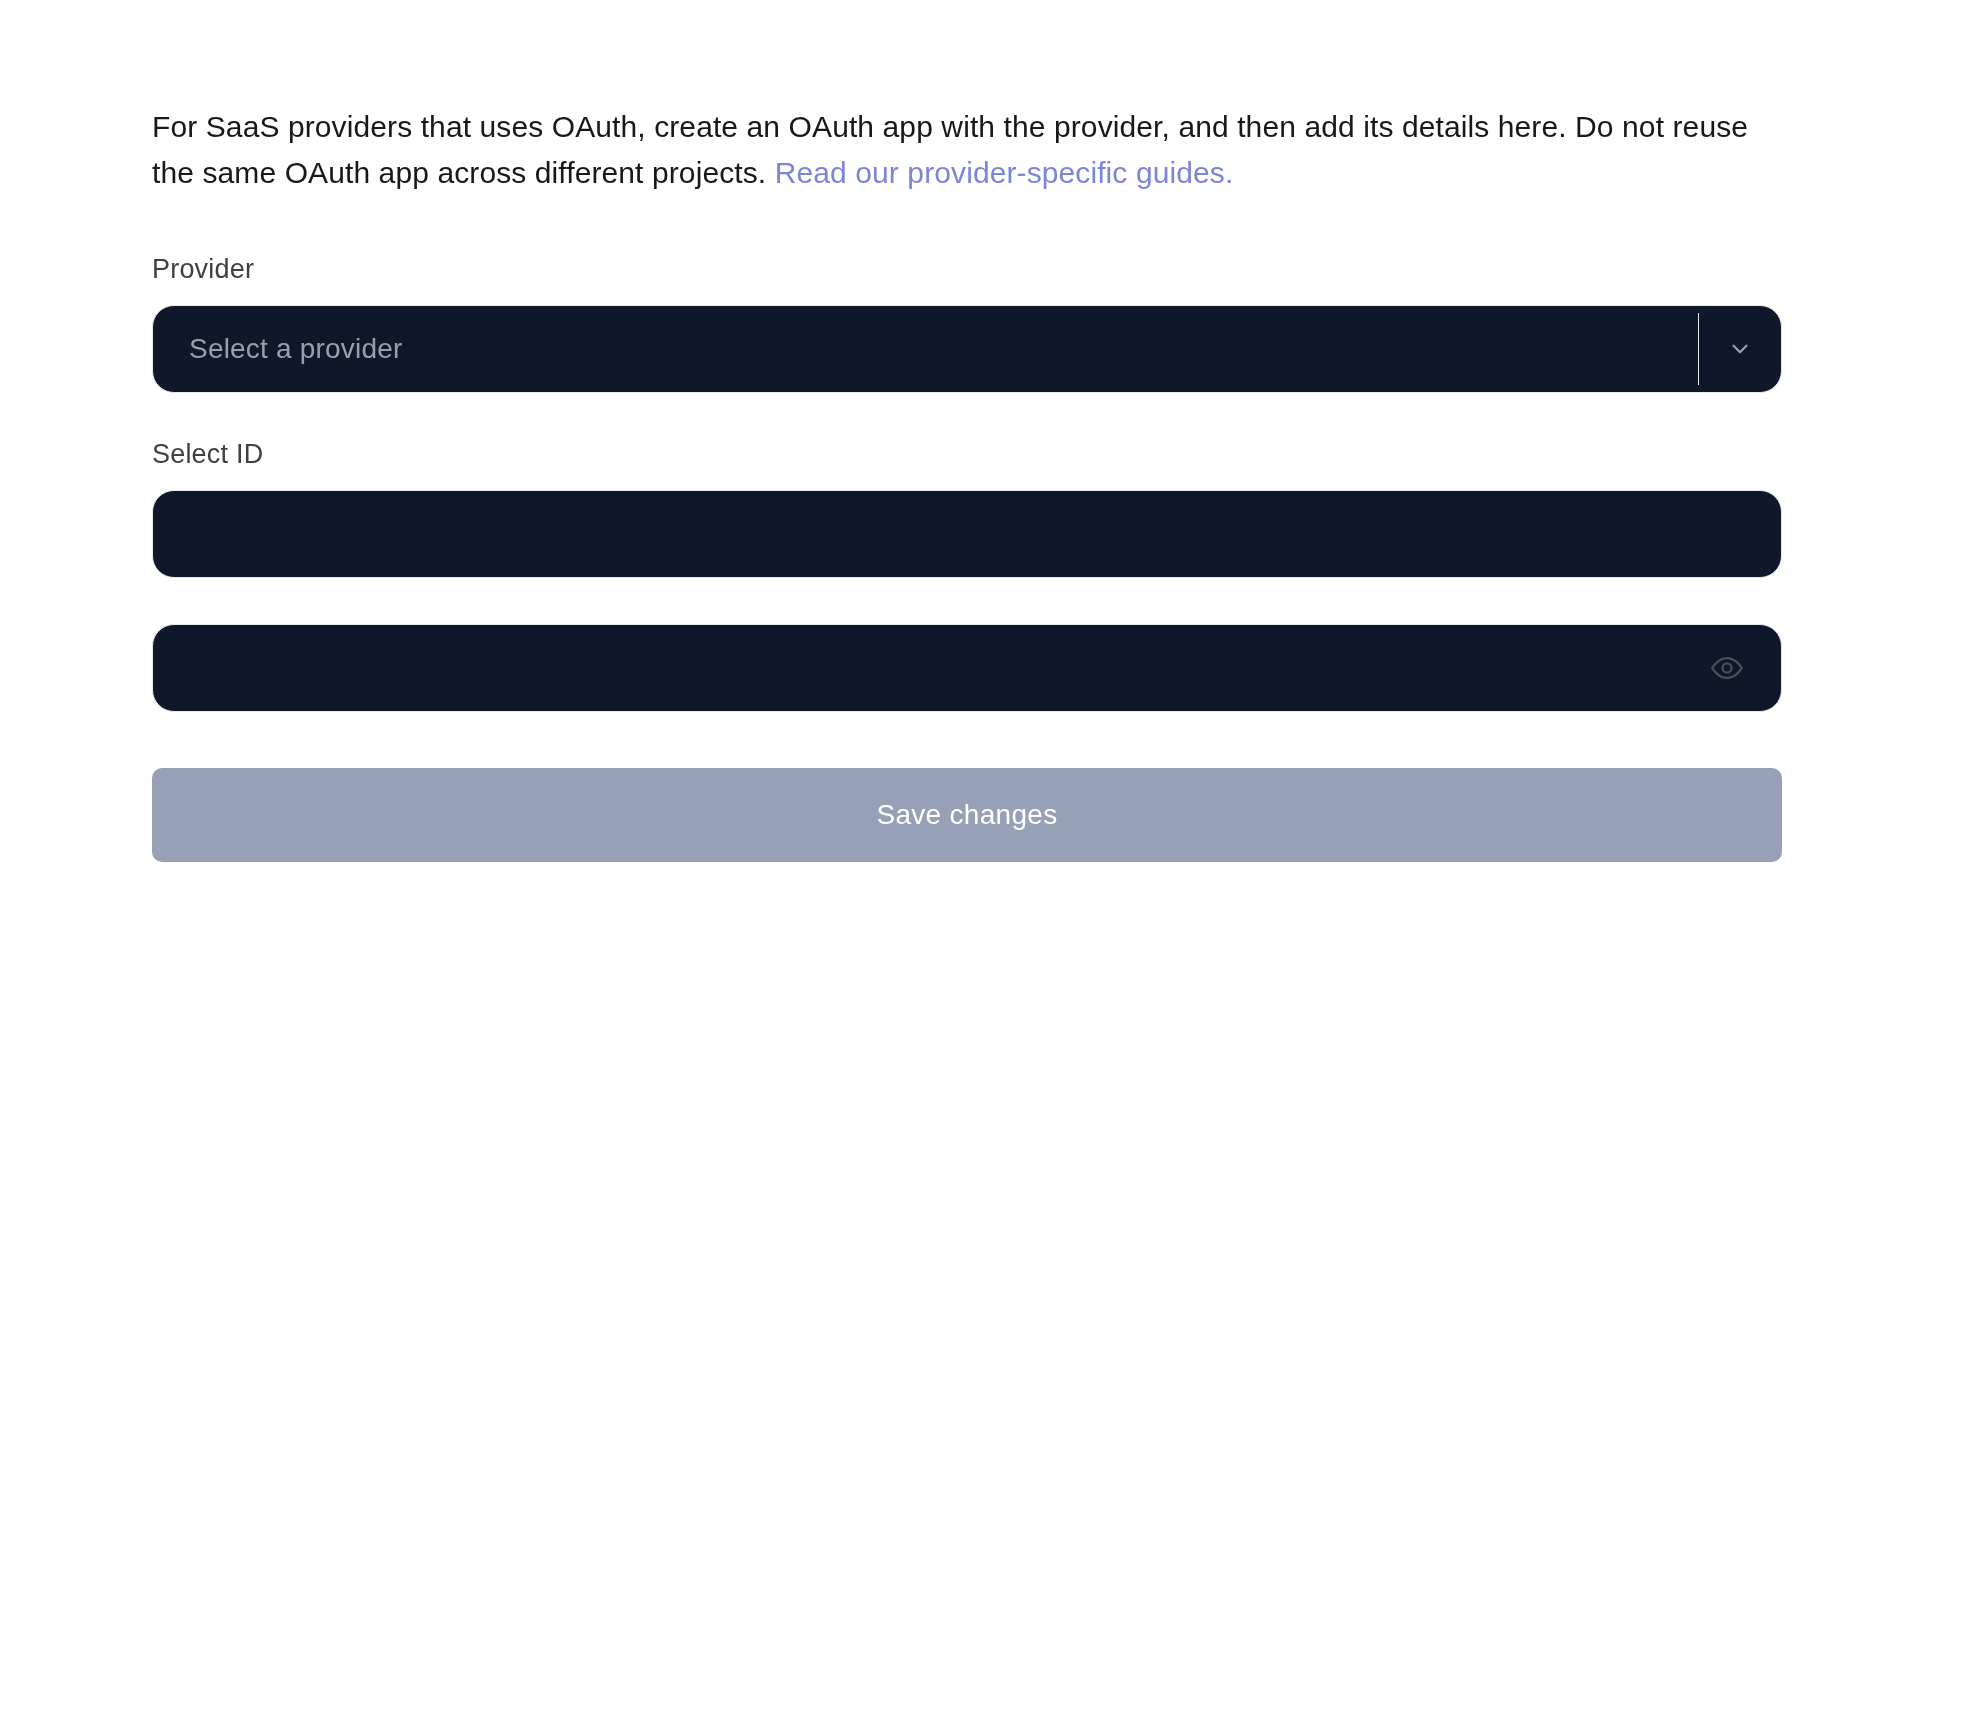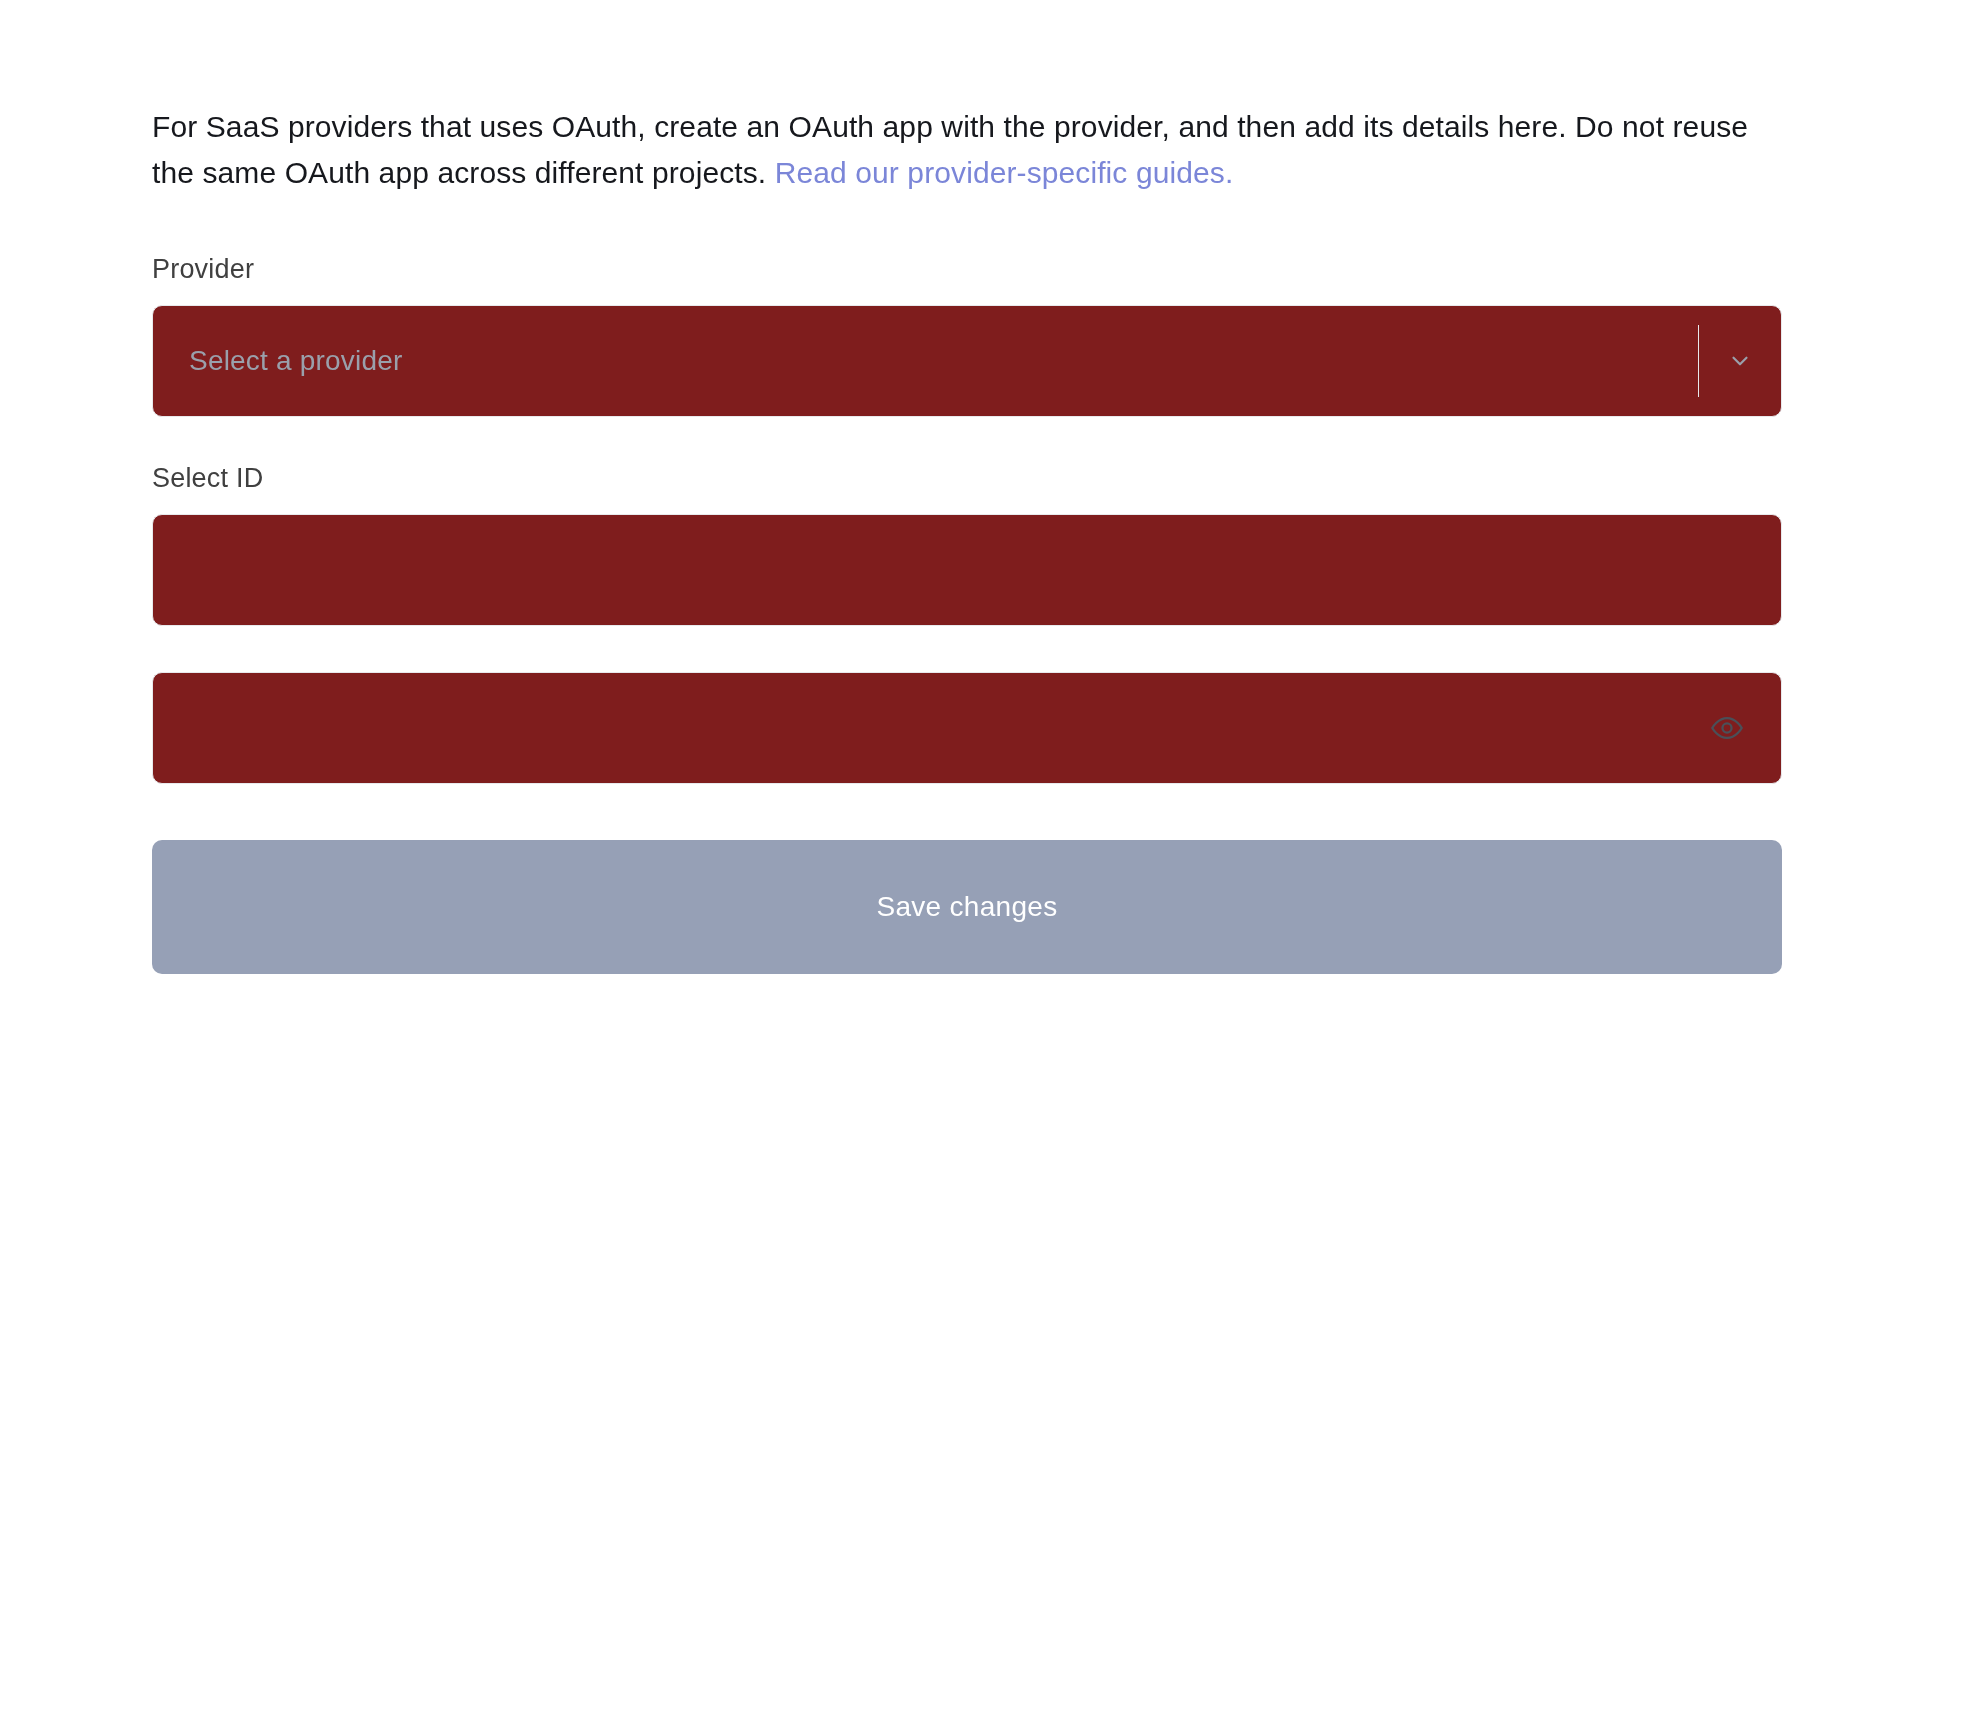--- a/index.html
+++ b/index.html
@@ -47,24 +47,24 @@
     display: block;
     font-size: 27px;
     color: #404040;
     margin-bottom: 20px;
     letter-spacing: 0.2px;
   }
   .control {
     position: relative;
     box-sizing: border-box;
     width: 1630px;
-    height: 112px;
+    height: 88px;
     border: 1.5px solid #e8e9ec;
-    border-radius: 10px;
-    background: #7f1d1d;
+    border-radius: 22px;
+    background: #0f172a;
     display: flex;
     align-items: center;
   }
   .control.select {
     cursor: pointer;
   }
   .select-value {
     font-size: 28px;
     color: #9aa0ab;
     padding-left: 36px;
@@ -121,21 +121,21 @@
     background: transparent;
     border: 0;
     padding: 0;
     cursor: pointer;
     color: #4a5058;
   }
   .save-btn {
     display: block;
     box-sizing: border-box;
     width: 1630px;
-    height: 134px;
+    height: 94px;
     margin-top: 56px;
     background: #96a0b6;
     color: #ffffff;
     border: 0;
     border-radius: 10px;
     font-family: "Liberation Sans", sans-serif;
     font-size: 28px;
     letter-spacing: 0.3px;
     cursor: pointer;
   }

